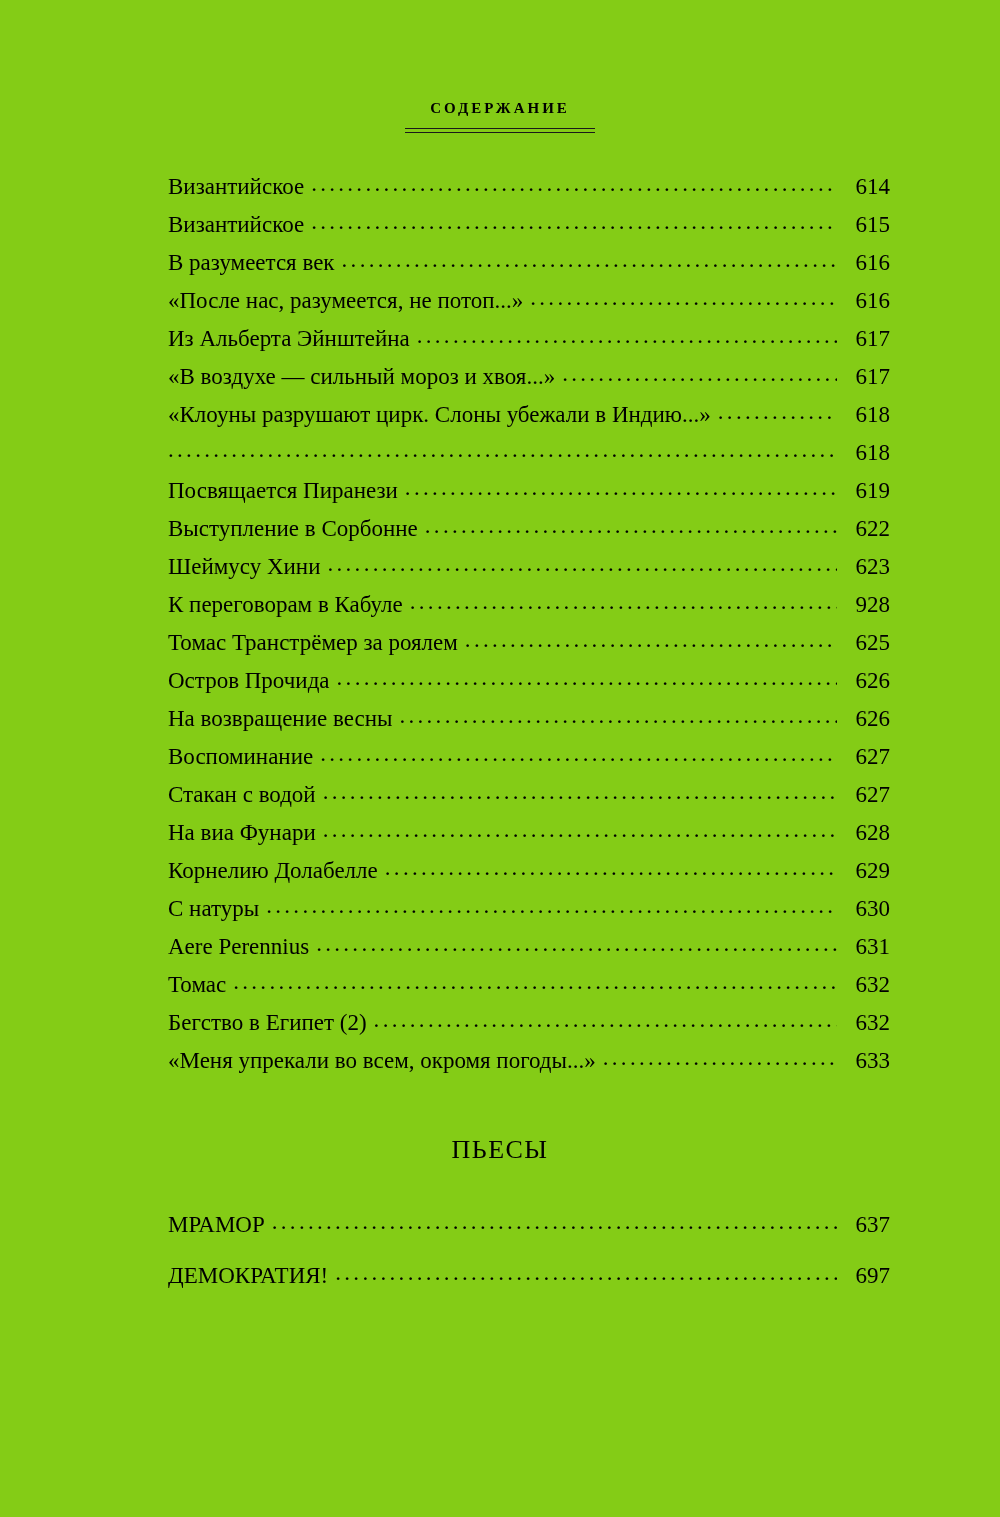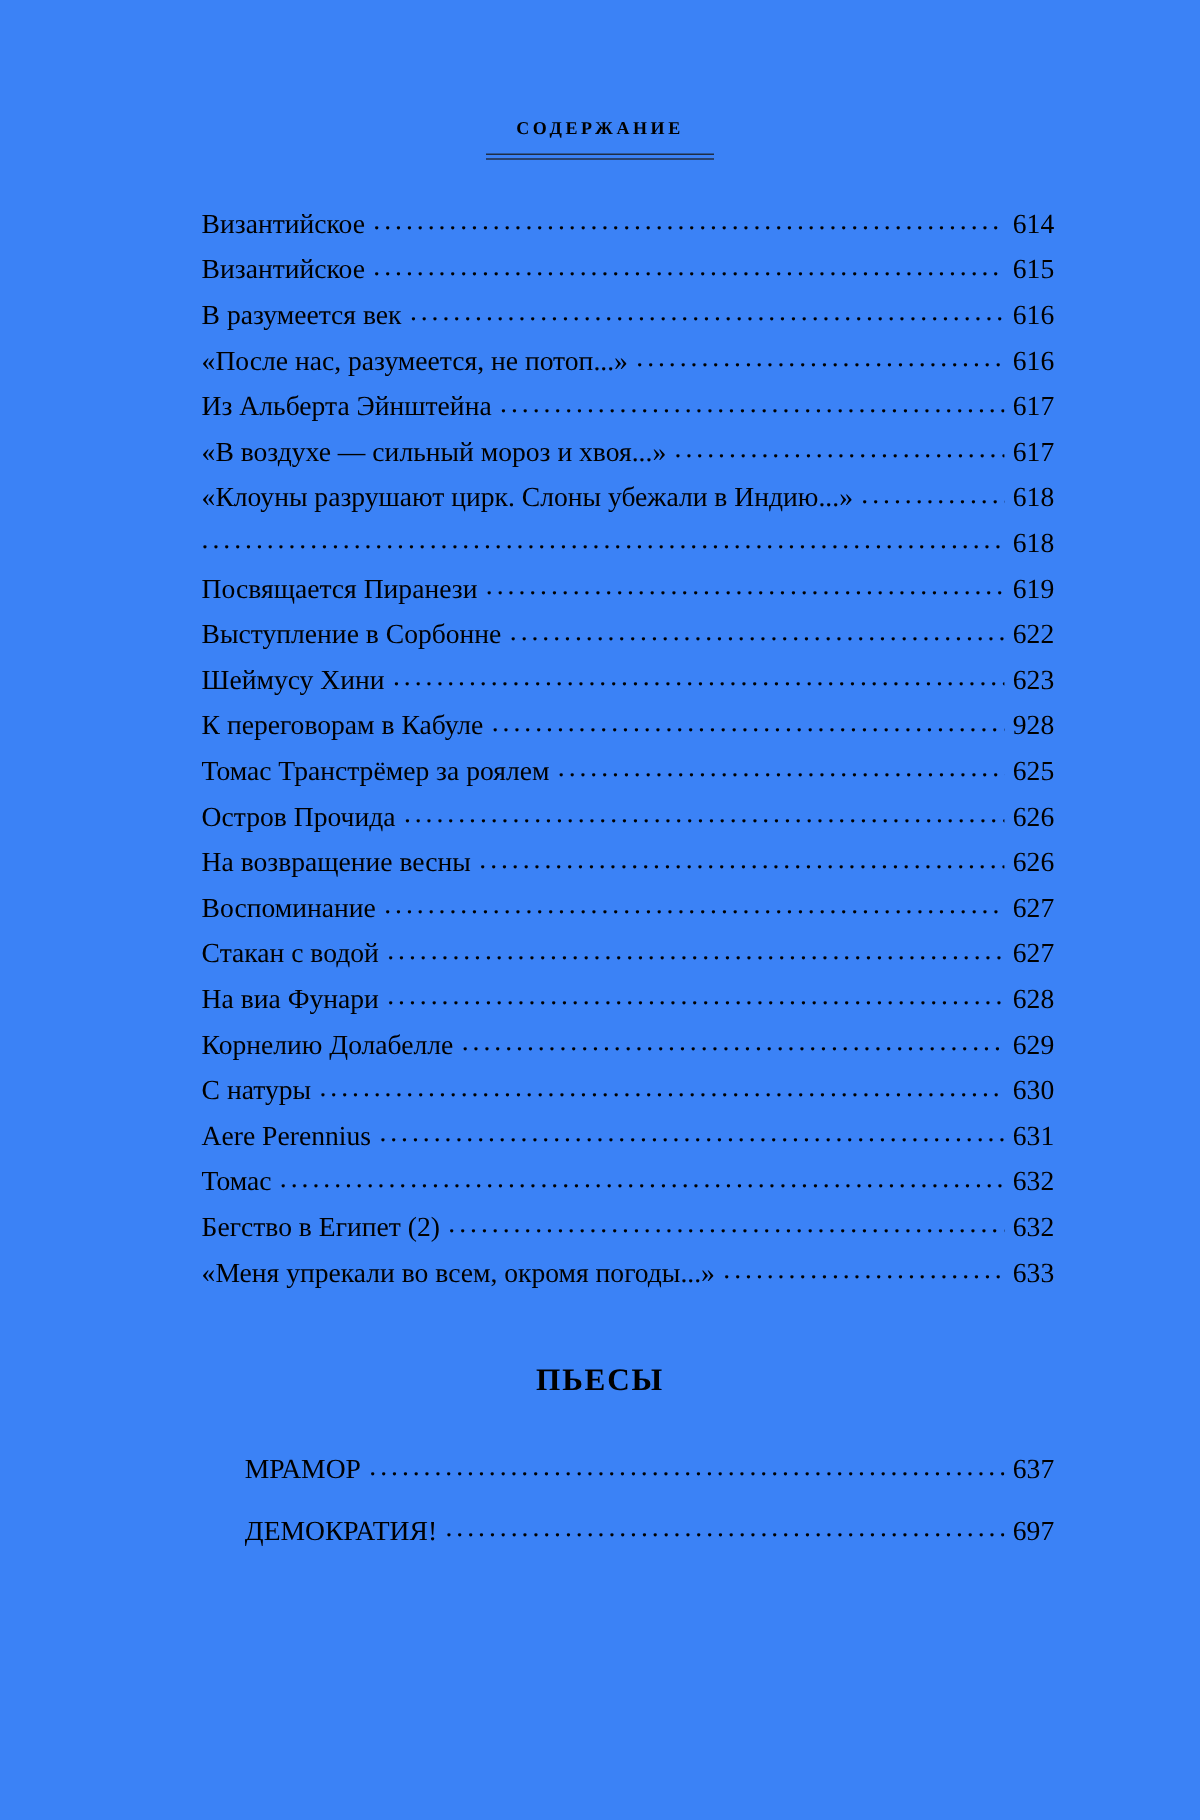--- a/index.html
+++ b/index.html
@@ -5,21 +5,21 @@
   html, body {
     margin: 0;
     padding: 0;
     background: #ffffff;
   }
   .page {
     position: relative;
     width: 1000px;
     height: 1517px;
     margin: 0 auto;
-    background: #3b82f6;
+    background: #84cc16;
     font-family: "Liberation Serif", serif;
     color: #000000;
     overflow: hidden;
   }
   .running-head {
     text-align: center;
     font-family: "Liberation Serif", serif;
     font-size: 15px;
     letter-spacing: 3px;
     font-weight: bold;
@@ -54,33 +54,32 @@
     white-space: nowrap;
     font-size: 23px;
     letter-spacing: 3.3px;
     color: #000;
     position: relative;
     top: -3px;
   }
   .toc-page {
     flex: 0 0 auto;
     padding-left: 7px;
-    text-align: left;
+    text-align: right;
     min-width: 46px;
   }
   .section-heading {
     text-align: center;
-    font-weight: bold;
+    font-weight: normal;
     font-size: 26px;
     letter-spacing: 1.5px;
     margin: 56px 0 26px 0;
   }
   .toc-group-plays .toc-entry {
     padding: 14px 0;
-    margin-left: 36px;
   }
 </style>
 </head>
 <body>
 
 <div class="page">
 
   <div class="running-head">СОДЕРЖАНИЕ</div>
   <div class="head-rule"></div>
 

